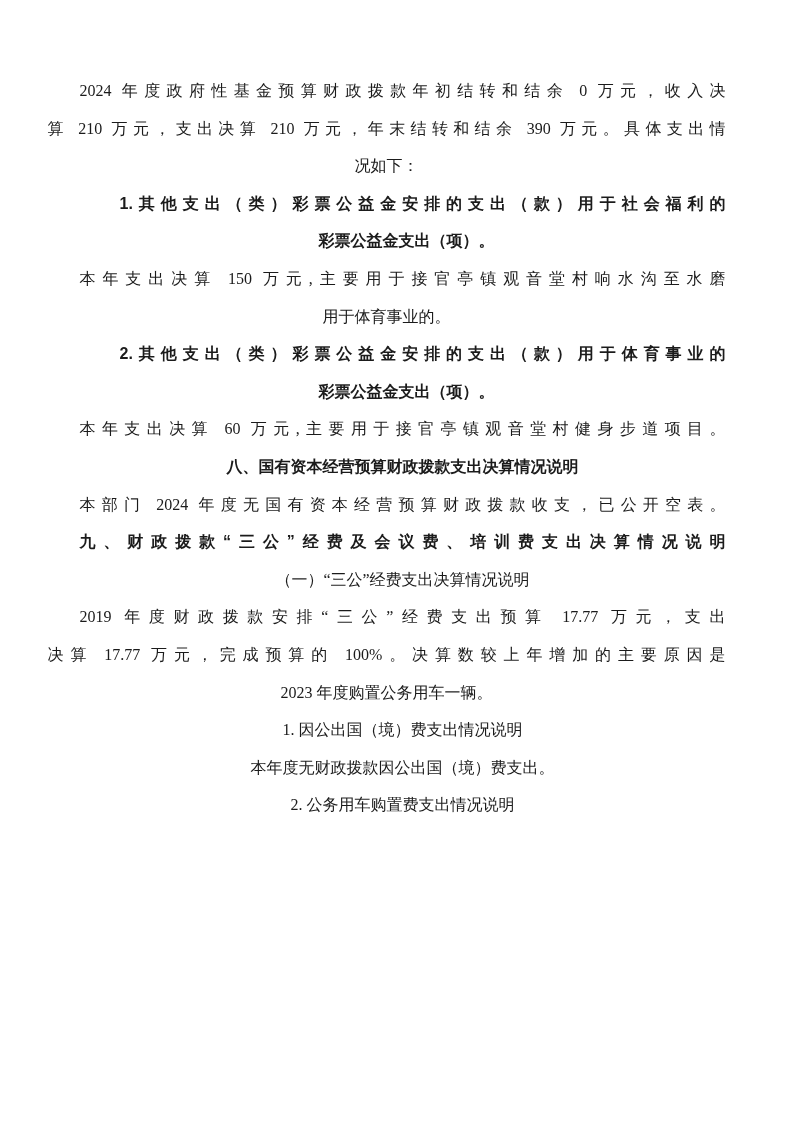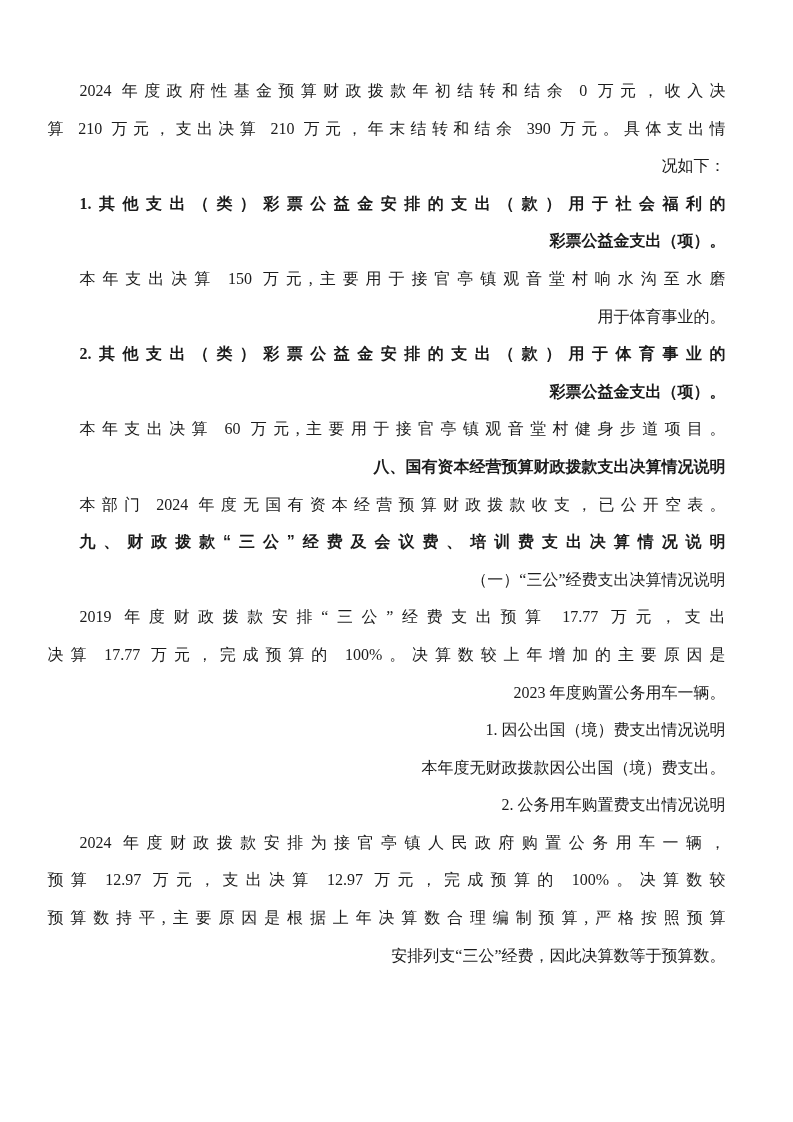--- a/index.html
+++ b/index.html
@@ -16,31 +16,32 @@
     box-sizing: border-box;
     padding: 72px 50px 0 30px;
     color: #1b1b1b;
     font-family: "Liberation Serif", "DejaVu Serif", serif;
     font-size: 16px;
     line-height: 37.6px;
     overflow: hidden;
   }
   .paragraph { margin: 0; }
   .line {
-    text-align: right;
+    text-align: center;
   }
   .line.fill {
     text-align: justify;
     text-align-last: justify;
     text-justify: inter-character;
   }
   .line.indent { text-indent: 2em; }
   .heading-bold .line {
     font-weight: bold;
-    font-family: Liberation Serif, serif;
+    font-family: Liberation Sans, sans-serif;
+    margin-left: 40px;
   }
   .heading-sans .line {
     font-weight: bold;
     font-family: "Liberation Sans", "DejaVu Sans", sans-serif;
   }
   .kaiti .line {
     font-family: "Liberation Serif", "DejaVu Serif", serif;
   }
 </style>
 </head>
@@ -86,19 +87,13 @@
     </div>
     <div class="paragraph kaiti">
       <div class="line indent">1. 因公出国（境）费支出情况说明</div>
     </div>
     <div class="paragraph body">
       <div class="line indent">本年度无财政拨款因公出国（境）费支出。</div>
     </div>
     <div class="paragraph kaiti">
       <div class="line indent">2. 公务用车购置费支出情况说明</div>
     </div>
-    <div class="paragraph body">
-      <div class="line indent fill">2024 年度财政拨款安排为接官亭镇人民政府购置公务用车一辆，</div>
-      <div class="line fill">预算 12.97 万元，支出决算 12.97 万元，完成预算的 100%。决算数较</div>
-      <div class="line fill">预算数持平,主要原因是根据上年决算数合理编制预算,严格按照预算</div>
-      <div class="line">安排列支“三公”经费，因此决算数等于预算数。</div>
-    </div>
   </div>
 
 </body></html>

